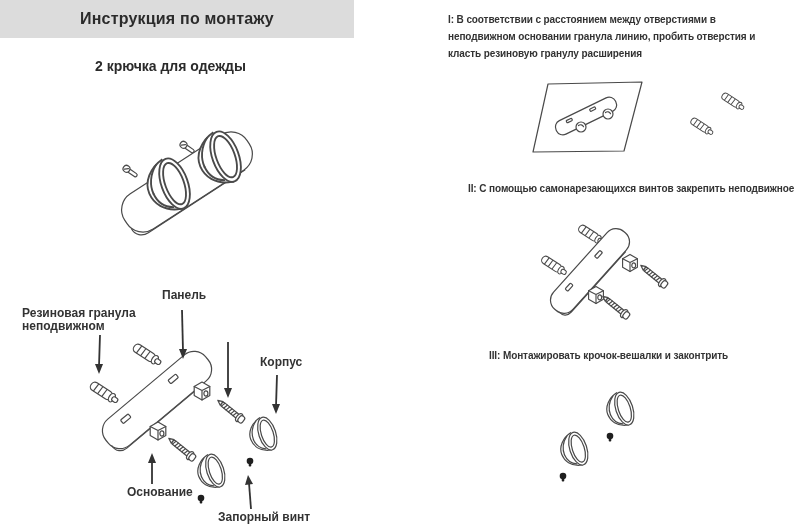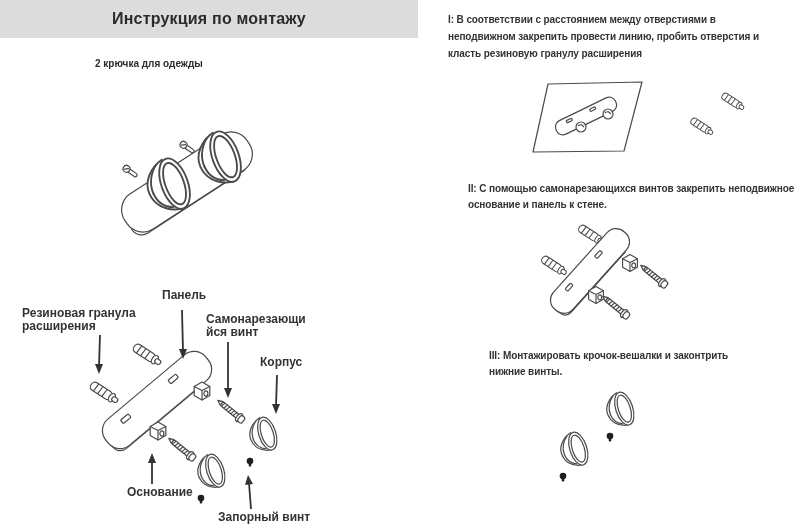--- a/index.html
+++ b/index.html
@@ -1,20 +1,20 @@
 <!DOCTYPE html>
 <html><head>
 <meta charset="utf-8">
 <style>
   html,body{margin:0;padding:0;background:#fff;}
   .page{position:relative;width:800px;height:529px;background:#ffffff;overflow:hidden;
         font-family:"Liberation Sans",sans-serif;color:#303030;}
-  .title-bar{position:absolute;left:0;top:0;width:418px;height:38px;background:#dcdcdc;}
+  .title-bar{position:absolute;left:0;top:0;width:354px;height:38px;background:#dcdcdc;}
   .title-bar h1{margin:0;font-size:16px;font-weight:bold;color:#2b2b2b;text-align:center;line-height:38px;letter-spacing:.2px;}
-  .subtitle{position:absolute;left:95px;top:58px;font-size:10px;font-weight:bold;color:#2b2b2b;}
+  .subtitle{position:absolute;left:95px;top:58px;font-size:14px;font-weight:bold;color:#2b2b2b;}
   .step{position:absolute;font-size:10px;font-weight:bold;color:#333;letter-spacing:-0.1px;}
   .step div{white-space:nowrap;}
   .step1{left:448px;top:11px;width:352px;line-height:17px;}
   .step2{left:468px;top:181px;line-height:16px;}
   .step3{left:489px;top:348px;line-height:16px;}
   .plabel{position:absolute;font-size:12px;font-weight:bold;color:#333;line-height:13px;white-space:nowrap;}
   .diag{position:absolute;}
   .ln{fill:none;stroke:#4a4a4a;stroke-width:1.2;stroke-linecap:round;stroke-linejoin:round;}
   .fw{fill:#ffffff;stroke:#4a4a4a;stroke-width:1.2;stroke-linejoin:round;}
   .fd{fill:#1f1f1f;stroke:none;}
@@ -130,33 +130,29 @@
     </g>
     <g>
       <line class="ar" x1="245" y1="221" x2="243" y2="195"></line>
         <polygon class="ah" points="242,187 239,197 247,196"></polygon>
     </g>
   </svg>
 
   <div class="plabel" style="left:162px;top:289px">Панель</div>
   <div class="plabel" style="left:22px;top:307px">
     <div>Резиновая гранула</div>
-    <div>расширения</div>
-  </div>
-  <div class="plabel" style="left:206px;top:313px">
-    <div>Самонарезающи</div>
-    <div>йся винт</div>
+    <div>неподвижном</div>
   </div>
   <div class="plabel" style="left:260px;top:356px">Корпус</div>
   <div class="plabel" style="left:127px;top:486px">Основание</div>
   <div class="plabel" style="left:218px;top:511px">Запорный винт</div>
 
   <div class="step step1">
     <div>I: В соответствии с расстоянием между отверстиями в</div>
-    <div>неподвижном закрепить провести линию, пробить отверстия и</div>
+    <div>неподвижном основании гранула линию, пробить отверстия и</div>
     <div>класть резиновую гранулу расширения</div>
   </div>
   <svg class="diag" style="left:520px;top:76px" width="240" height="95" viewBox="0 0 240 95">
     <polygon class="ln" points="28,8 122,6 104,75 13,76"></polygon>
     <g transform="translate(66,40) rotate(-26)">
       <rect class="ln" x="-33" y="-7.5" width="66" height="15" rx="7"></rect>
       <rect class="ln" x="-20" y="-4.5" width="6" height="2.5" rx="0.8"></rect>
       <rect class="ln" x="6" y="-4.5" width="6" height="2.5" rx="0.8"></rect>
     </g>
     <g>
@@ -164,40 +160,38 @@
       <path class="ln" d="M58.5,49.5 a3.2,3.2 0 0 1 5,1.2"></path>
       <circle class="fw" cx="88" cy="38" r="5"></circle>
       <path class="ln" d="M85.5,36.5 a3.2,3.2 0 0 1 5,1.2"></path>
     </g>
     <use href="#granule" transform="translate(181,50) rotate(33) scale(0.8)"></use>
     <use href="#granule" transform="translate(212,25) rotate(33) scale(0.8)"></use>
   </svg>
 
   <div class="step step2">
     <div>II: С помощью самонарезающихся винтов закрепить неподвижное</div>
-    <div>основание и панель к стене.</div>
   </div>
   <svg class="diag" style="left:528px;top:214px" width="160" height="110" viewBox="0 0 160 110">
     <use href="#granule" transform="translate(62,20) rotate(33) scale(0.9)"></use>
     <use href="#granule" transform="translate(25,51) rotate(33) scale(0.9)"></use>
     <g transform="translate(62,57) rotate(-48)">
       <rect class="fw" x="-52" y="-13" width="104" height="26" rx="12"></rect>
       <path class="ln" d="M-51,5 C-52,10 -48,13.5 -43,13.5 L38,13.5"></path>
       <rect class="ln" x="-30" y="-6.5" width="8" height="3.5" rx="1"></rect>
       <rect class="ln" x="14" y="-6.5" width="8" height="3.5" rx="1"></rect>
     </g>
     <use href="#hexbase" transform="translate(102,49) scale(0.95)"></use>
     <use href="#hexbase" transform="translate(68,81) scale(0.95)"></use>
     <use href="#screwSym" transform="translate(126,62) rotate(39)"></use>
     <use href="#screwSym" transform="translate(88,93) rotate(39)"></use>
   </svg>
 
   <div class="step step3">
     <div>III: Монтажировать крочок-вешалки и законтрить</div>
-    <div>нижние винты.</div>
   </div>
   <svg class="diag" style="left:540px;top:386px" width="110" height="105" viewBox="0 0 110 105">
     <use href="#hookSym" transform="translate(80,24) rotate(-18)"></use>
     <use href="#hookSym" transform="translate(34,64) rotate(-18)"></use>
     <use href="#lockSym" transform="translate(70,50)"></use>
     <use href="#lockSym" transform="translate(23,90)"></use>
   </svg>
 
 </div>
 

